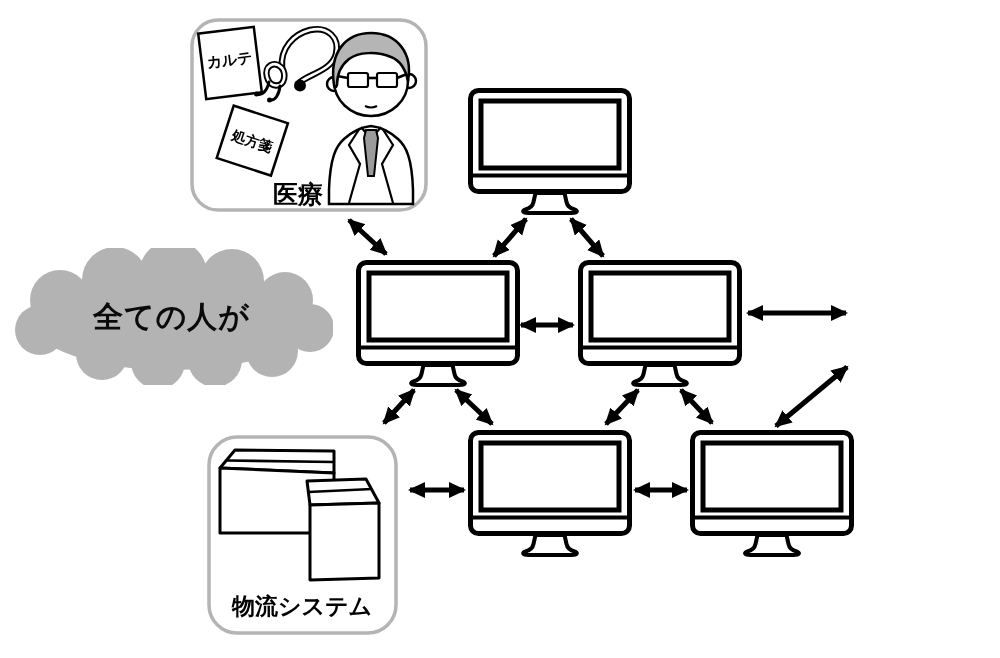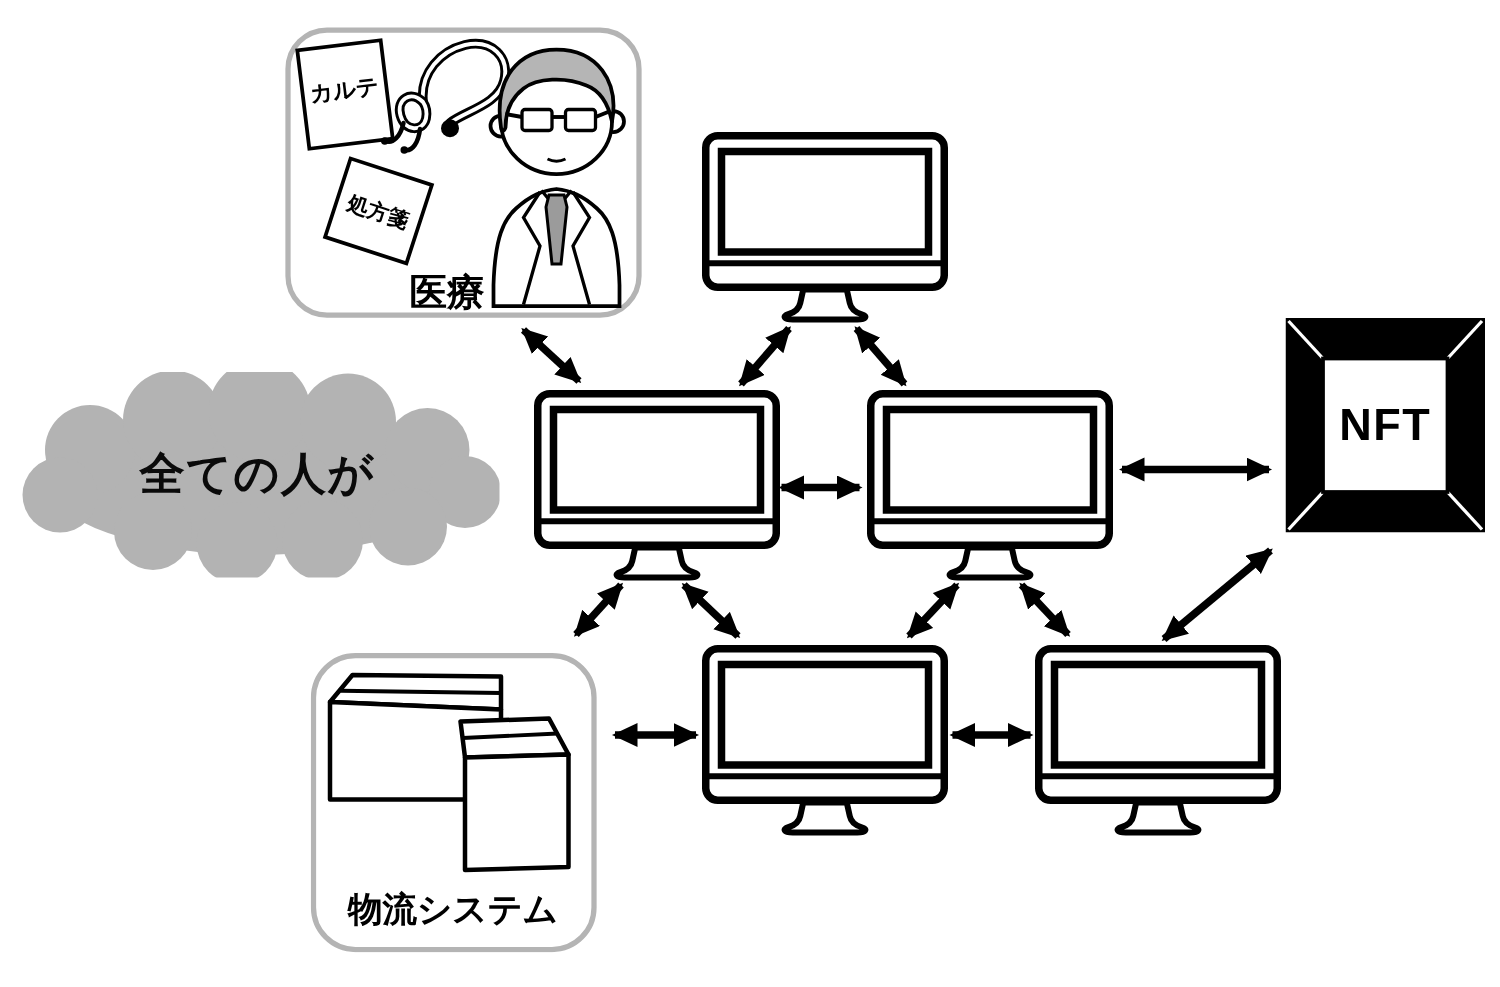--- a/index.html
+++ b/index.html
@@ -146,25 +146,14 @@
       </g>
       <g>
         <path class="outline3" d="M100,46 L159,44 L172,68 L103,70 Z"></path>
         <line x1="101.5" y1="57" x2="165" y2="54" class="seam"></line>
         <path class="outline3" d="M103,70 L172,68 L172,143 L103,145 Z"></path>
       </g>
       <text x="95" y="179" font-size="23" class="svg-label">物流システム</text>
     </svg>
   </div>
 
-  <div class="abs" style="left:857px;top:212px;width:133px;height:143px;">
-    <svg width="133" height="143" viewBox="0 0 133 143">
-      <rect x="1.5" y="1.5" width="130" height="140" fill="#000" stroke="#000" stroke-width="3"></rect>
-      <line x1="2" y1="2" x2="25" y2="27" stroke="#fff" stroke-width="2.2"></line>
-      <line x1="131" y1="2" x2="108" y2="27" stroke="#fff" stroke-width="2.2"></line>
-      <line x1="131" y1="141" x2="108" y2="116" stroke="#fff" stroke-width="2.2"></line>
-      <line x1="2" y1="141" x2="25" y2="116" stroke="#fff" stroke-width="2.2"></line>
-      <rect x="25" y="27" width="83" height="89" fill="#fff" stroke="#000" stroke-width="2.5"></rect>
-      <text x="66.5" y="81" font-size="30" class="nft-label">NFT</text>
-    </svg>
-  </div>
 
 </div>
 
 </body></html>

